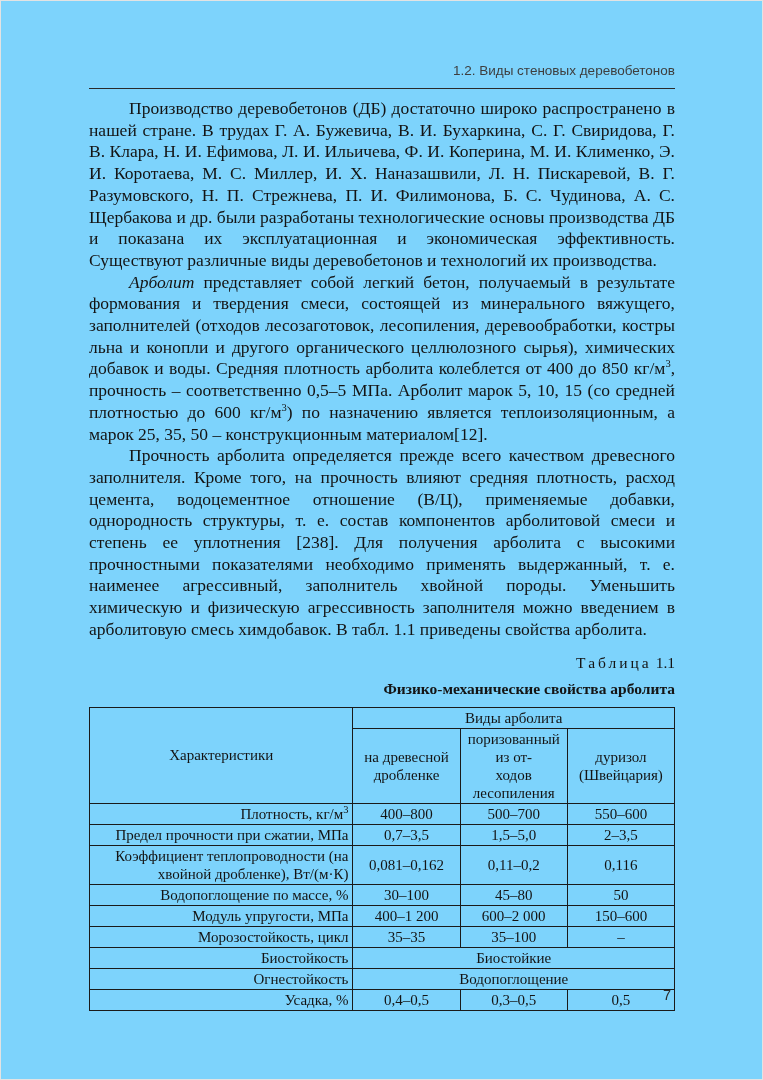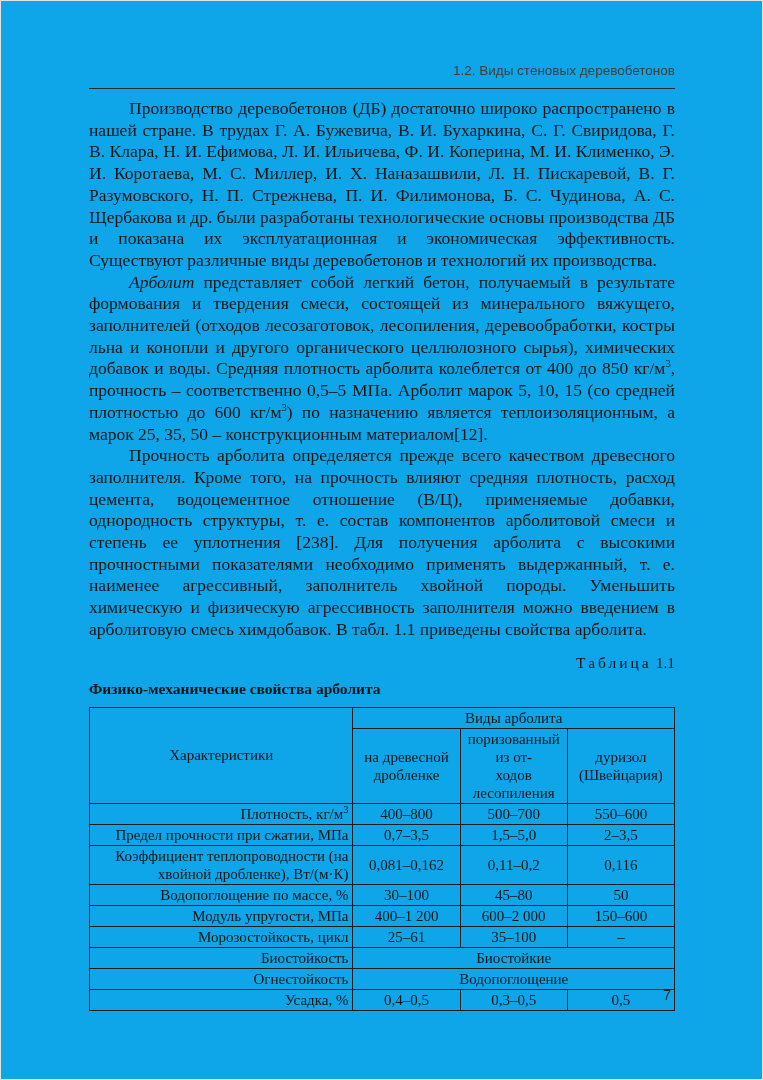--- a/index.html
+++ b/index.html
@@ -1,21 +1,21 @@
 <!DOCTYPE html>
 <html lang="ru"><head>
 <meta charset="utf-8">
 <style>
   html, body { margin: 0; padding: 0; background: #ffffff; }
   .page {
     position: relative;
     width: 763px;
     height: 1080px;
     box-sizing: border-box;
-    background: #0ea5e9;
+    background: #7dd3fc;
     border: 1px solid #e3e3e3;
     padding: 62px 87px 0 88px;
     font-family: "Liberation Serif", serif;
     color: #141414;
     overflow: hidden;
   }
   .running-head {
     display: flex;
     justify-content: flex-end;
     font-family: "Liberation Sans", sans-serif;
@@ -40,21 +40,21 @@
   }
   .em { font-style: italic; }
   .tbl-caption {
     margin-top: 13px;
     text-align: right;
     font-size: 15.5px;
   }
   .tbl-caption .spaced { letter-spacing: 3px; }
   .tbl-title {
     margin-top: 8px;
-    text-align: left;
+    text-align: right;
     font-weight: bold;
     font-size: 15.5px;
   }
   table.props-table {
     margin-top: 9px;
     width: 100%;
     border-collapse: collapse;
     font-size: 15px;
     line-height: 18px;
     table-layout: fixed;
@@ -145,21 +145,21 @@
         <td class="c-v3 center">50</td>
       </tr>
       <tr>
         <td class="c-label">Модуль упругости, МПа</td>
         <td class="c-v1 center">400–1 200</td>
         <td class="c-v2 center">600–2 000</td>
         <td class="c-v3 center">150–600</td>
       </tr>
       <tr>
         <td class="c-label">Морозостойкость, цикл</td>
-        <td class="c-v1 center">25–61</td>
+        <td class="c-v1 center">35–35</td>
         <td class="c-v2 center">35–100</td>
         <td class="c-v3 center">–</td>
       </tr>
       <tr>
         <td class="c-label">Биостойкость</td>
         <td class="center" colspan="3">Биостойкие</td>
       </tr>
       <tr>
         <td class="c-label">Огнестойкость</td>
         <td class="center" colspan="3">Водопоглощение</td>

